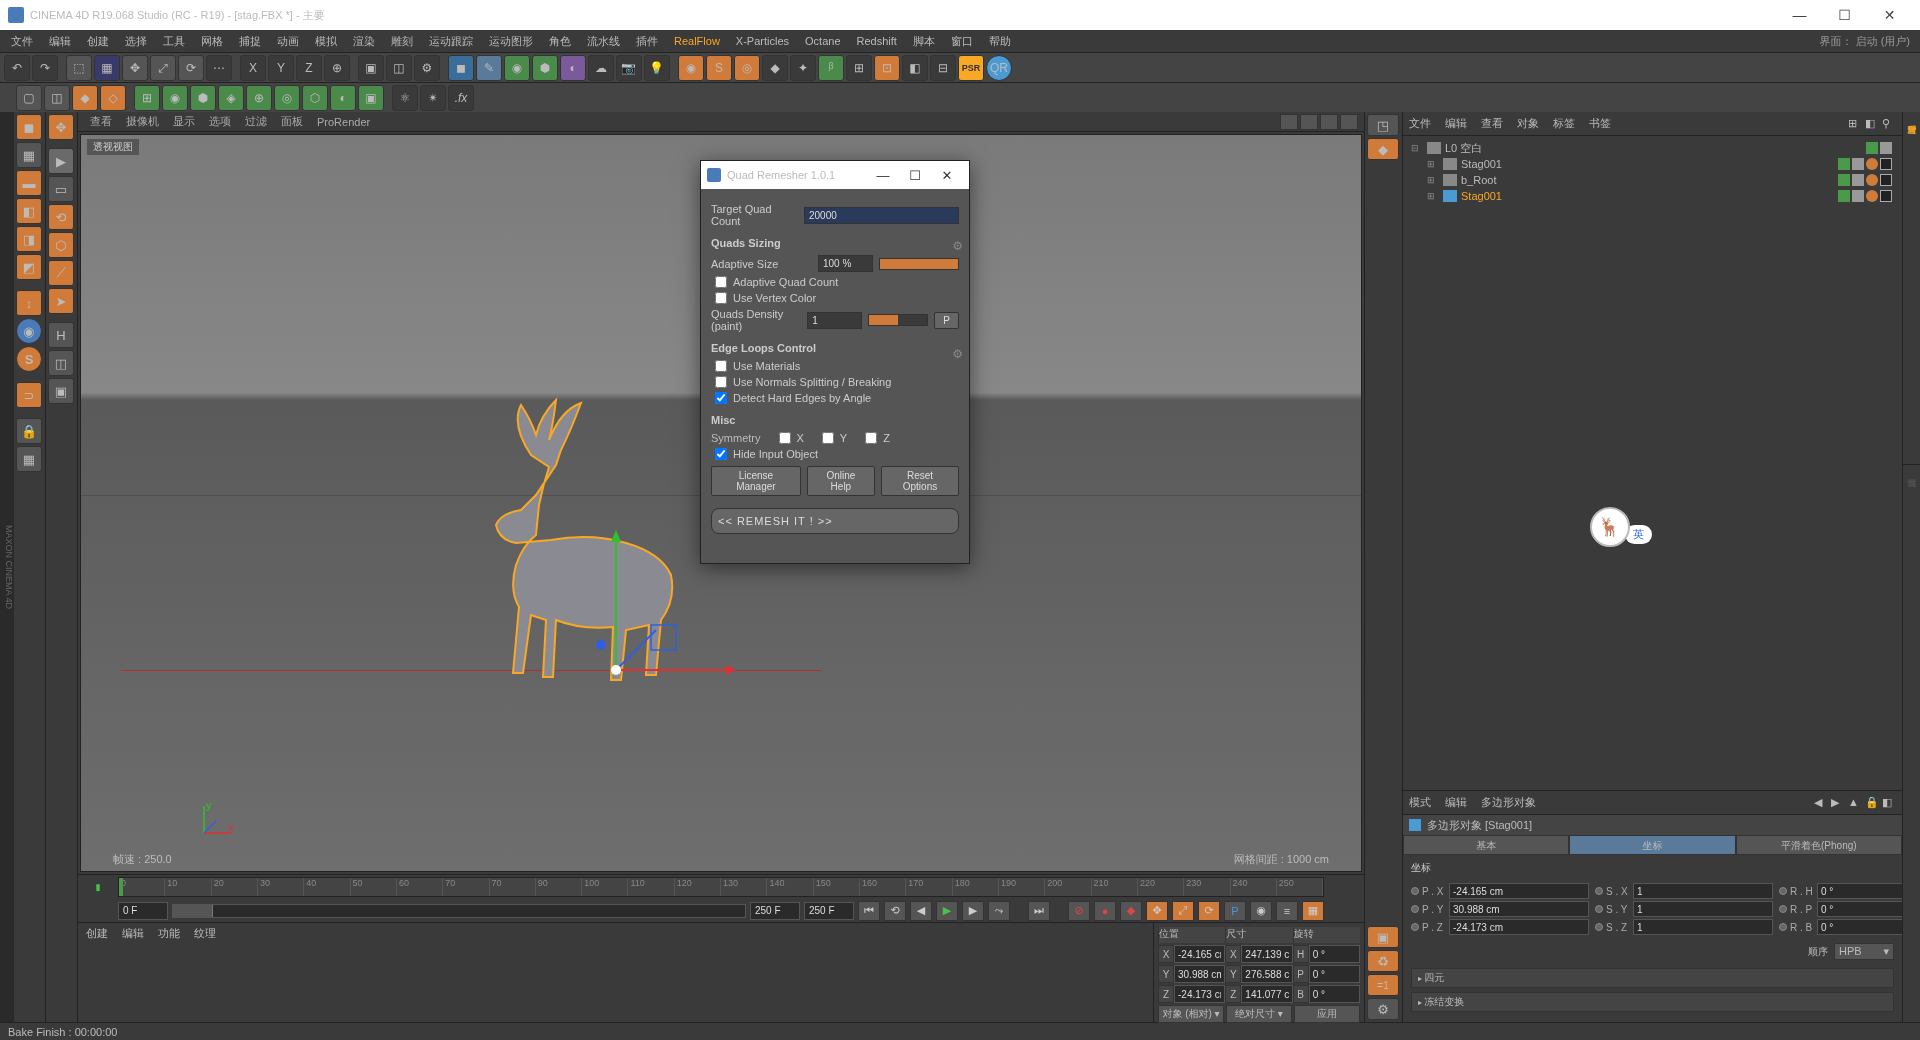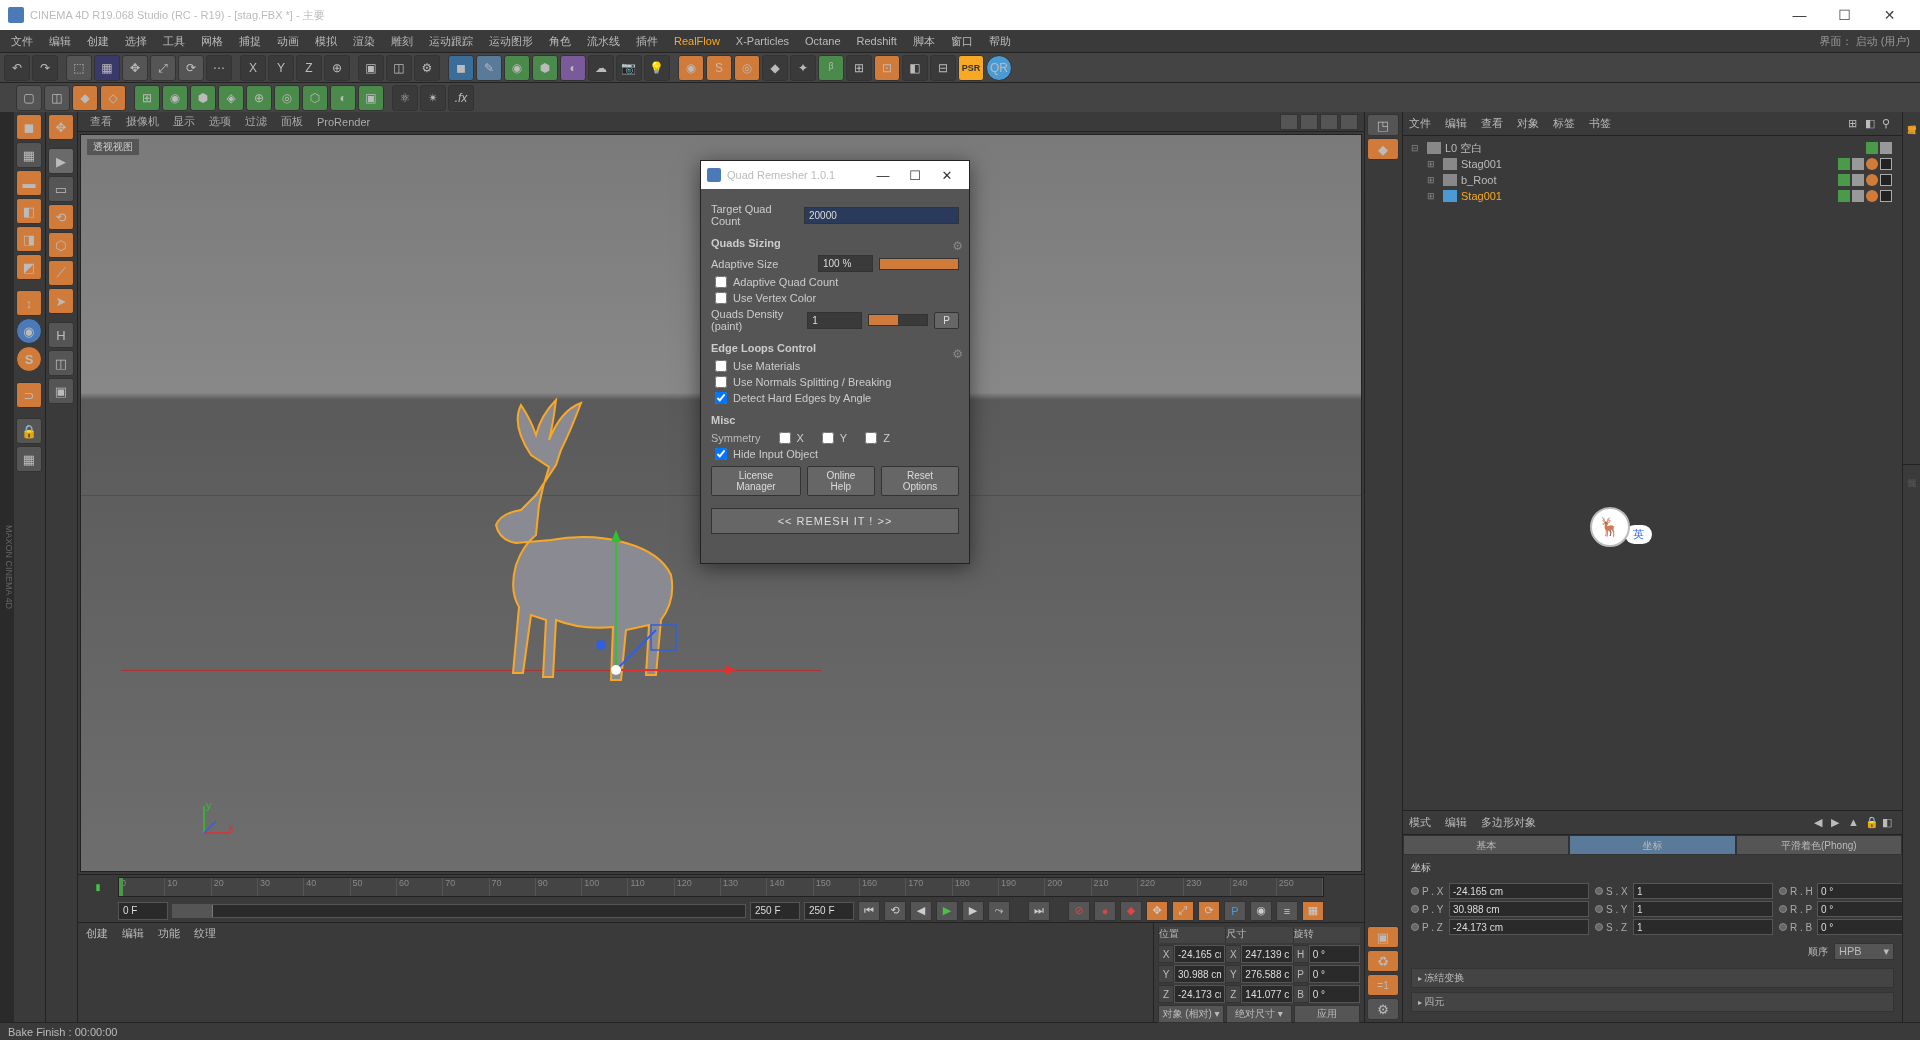--- a/index.html
+++ b/index.html
@@ -100,21 +100,21 @@
 .dialog .drow input[type=text] { width:55px; background:#3a3a3a; border:1px solid #333; color:#ddd; padding:2px 4px; font-size:10px; text-align:left; }
 .dialog .drow .dslider { width:80px; height:12px; background:#3a3a3a; border:1px solid #333; position:relative; }
 .dialog .drow .dslider .fill { height:100%; background:#d07b3a; }
 .dialog .dcheck { display:flex; align-items:center; gap:6px; margin:4px 0 4px 4px; }
 .dialog .dcheck input { width:12px; height:12px; }
 .dialog .dcheck span { font-size:11px; color:#ccc; }
 .dialog .dsymrow { display:flex; align-items:center; gap:18px; margin:4px 0; }
 .dialog .dbtn { background:#666; border:1px solid #333; padding:3px 10px; font-size:10px; color:#ddd; border-radius:2px; }
 .dialog .dbtnrow { display:flex; gap:6px; margin-top:6px; }
 .dialog .dbtnrow .dbtn { flex:1 1 auto; text-align:center; }
-.dialog .remesh { width:100%; margin-top:12px; padding:6px; background:#666; border:1px solid #333; text-align:center; font-size:11px; color:#ddd; letter-spacing:1px; border-radius:0; }
+.dialog .remesh { width:100%; margin-top:12px; padding:6px; background:#666; border:1px solid #333; font-size:11px; color:#ddd; letter-spacing:1px; border-radius:8px; }
 .cog { position:absolute; right:6px; color:#888; font-size:12px; }
 
 
 .badge { position:absolute; right:290px; top:507px; width:40px; height:40px; border-radius:50%; background:#fff; border:2px solid #bbb; z-index:50; display:flex; align-items:center; justify-content:center; font-size:18px;}
 .badge2 { position:absolute; right:268px; top:525px; padding:2px 8px; border-radius:10px; background:#fff; color:#2962ff; z-index:49; font-size:11px;}
 .floor-line{position:absolute;left:0;width:100%;top:360px;height:1px;background:rgba(0,0,0,.15);}
 .red-line{position:absolute;left:40px;top:535px;width:700px;height:1px;background:#a33;}
 </style>
 </head>
 <body>
@@ -294,20 +294,24 @@
         <circle cx="5" cy="115" r="5" fill="#3060e0"></circle>
         <rect x="55" y="95" width="25" height="25" fill="none" stroke="#3060e0" stroke-width="1.5"></rect>
       </svg>
       <svg class="corner-axis" width="40" height="40">
         <line x1="8" y1="32" x2="35" y2="32" stroke="#e03030" stroke-width="1.5"></line>
         <line x1="8" y1="32" x2="8" y2="5" stroke="#30c030" stroke-width="1.5"></line>
         <line x1="8" y1="32" x2="20" y2="20" stroke="#3060e0" stroke-width="1.5"></line>
         <text x="10" y="8" fill="#30c030" font-size="8">y</text>
         <text x="32" y="30" fill="#e03030" font-size="8">x</text>
       </svg>
+      <div class="stats">
+        <span>帧速 : 250.0</span>
+        <span>网格间距 : 1000 cm</span>
+      </div>
     </div>
 
     <div class="bottom-timeline">
       <div style="display:flex;align-items:center;">
         <div style="width:40px;text-align:center;font-size:9px;color:#4ac24a;">▮</div>
         <div class="timeline-ruler" style="flex:1;margin-left:0;margin-right:0;" id="ruler">
           <div class="marker"></div>
         <div class="tick">0</div>
             <div class="tick">10</div>
             <div class="tick">20</div>
@@ -491,20 +495,24 @@
           <span>编辑</span>
           <span>多边形对象</span>
           <div class="corner">
           <div>◀</div>
           <div>▶</div>
           <div>▲</div>
           <div>🔒</div>
           <div>◧</div>
         </div>
       </div>
+      <div class="attrtitle">
+        <span style="width:12px;height:12px;background:#4a9ad4;display:inline-block"></span>
+        <span>多边形对象 [Stag001]</span>
+      </div>
       <div class="attrtabs" id="attrsubtabs">
           <div>基本</div>
           <div class="active">坐标</div>
           <div>平滑着色(Phong)</div>
         </div>
       <div class="attrbody">
         <div style="font-size:10px;color:#ccc;margin-bottom:4px;">坐标</div>
         <div class="coordgrid" id="coordgrid">
             <div class="coordcell">
               <span class="dot"></span>
@@ -553,22 +561,22 @@
             </div>
           </div>
         <div style="display:flex;justify-content:flex-end;gap:6px;margin-top:4px;align-items:center;">
           <span style="font-size:10px">顺序</span>
           <div style="width:60px;background:#555;border:1px solid #333;padding:1px 4px;font-size:10px;display:flex;justify-content:space-between;">
               <span>HPB</span>
               <span>▾</span>
             </div>
         </div>
         <div style="height:8px"></div>
+        <div class="attrsect">四元</div>
         <div class="attrsect">冻结变换</div>
-        <div class="attrsect">四元</div>
       </div>
     </div>
   </div>
 
   <div class="rightstrip">
     <div style="writing-mode:vertical-rl;font-size:9px;color:#f9a825;padding:6px 2px;">对象管理</div>
     <div style="writing-mode:vertical-rl;font-size:9px;color:#555;padding:6px 2px;margin-top:340px;border-top:1px solid #222;">属性</div>
   </div>
 </div>
 

